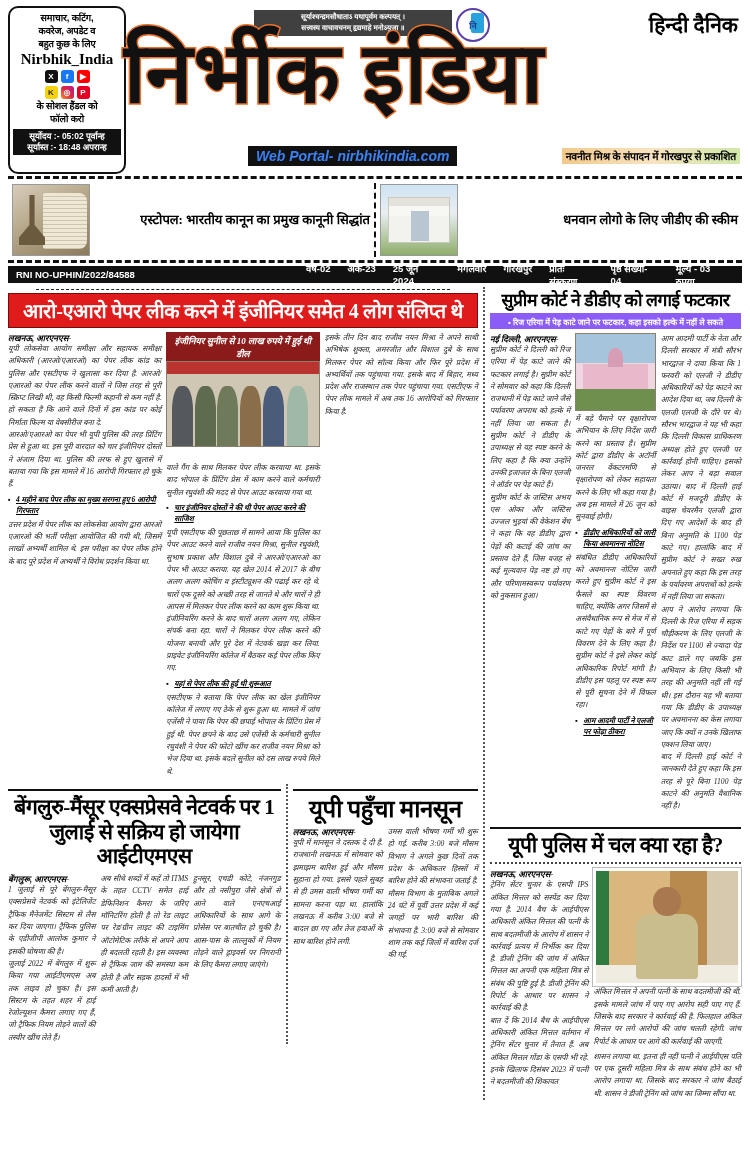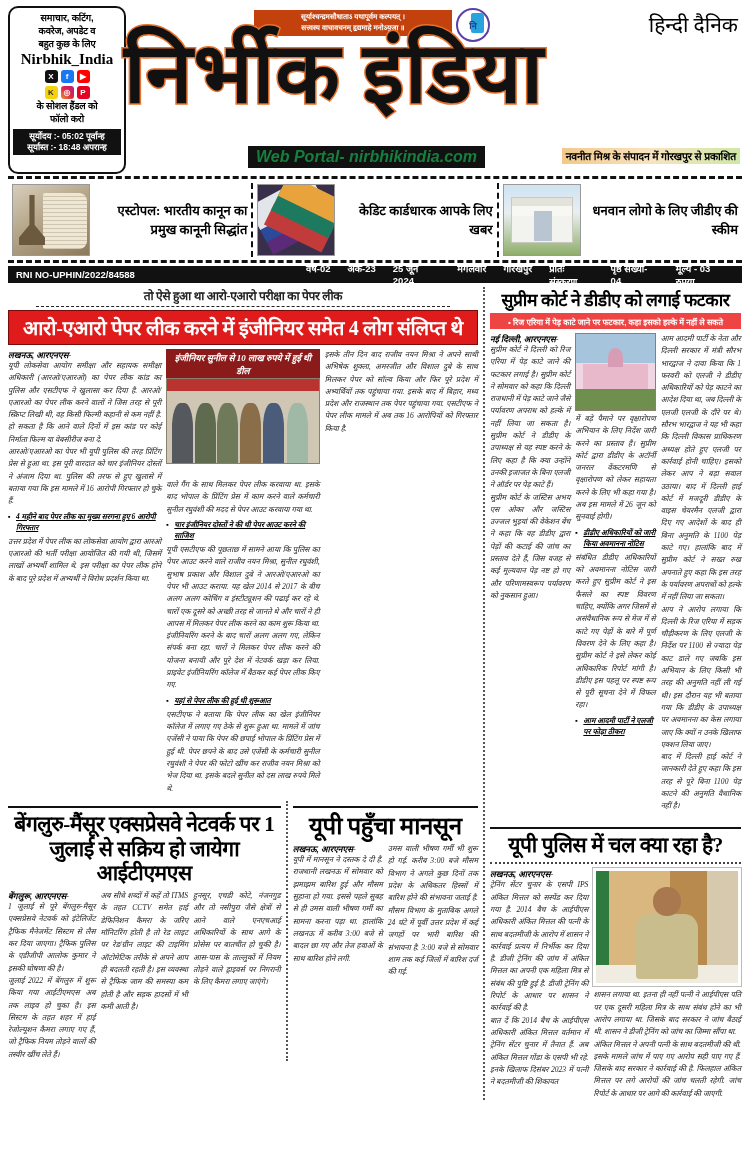--- a/index.html
+++ b/index.html
@@ -22,45 +22,45 @@
   .promo-line { font-size:9.5px; font-weight:bold; line-height:1.35; letter-spacing:-0.2px; }
   .promo-handle { font-size:15px; font-weight:bold; font-family:"Liberation Serif", serif; margin-top:1px;}
   .social-row { display:flex; gap:3px; margin:2px 0 1px 0; }
   .sico { width:13px; height:13px; border-radius:3px; display:flex;align-items:center;justify-content:center;
           font-size:8px; color:#fff; font-weight:bold; }
   .sun-box { margin-top:3px; background:#111; color:#fff; width:100%; padding:2px 1px; }
   .sun-line { font-size:8.5px; font-weight:bold; line-height:1.3; }
 
   .title-zone { flex:1; position:relative; padding-left:4px; }
   .sanskrit {
-    position:absolute; left:128px; top:4px; background:#c2410c; color:#fff;
+    position:absolute; left:128px; top:4px; background:#404040; color:#fff;
     font-size:7.2px; line-height:1.5; padding:2px 16px; text-align:center; font-weight:bold;
     width:198px;
   }
   .logo-circle {
     position:absolute; left:330px; top:2px; width:34px; height:34px; border-radius:50%;
     border:2px solid #5b3fa8; background:#fff; display:flex; align-items:center; justify-content:center;
     font-size:9px; font-weight:bold; color:#1d3f8f; overflow:hidden;
   }
   .logo-circle .lc-b { position:absolute; right:4px; top:3px; width:13px;height:20px;background:#29a3dd; border-radius:2px;}
   .logo-circle span.t1{position:relative;z-index:2;}
   .hindi-daily {
-    position:absolute; right:4px; top:4px; font-size:21px; font-weight:normal;
+    position:absolute; right:4px; top:4px; font-size:21px; font-weight:bold;
     font-family:"Liberation Serif", serif;
   }
   .big-title {
     position:absolute; left:-2px; top:26px; width:100%;
     font-family:"Liberation Serif", serif;
     font-size:84px; font-weight:bold; line-height:1; letter-spacing:1px;
     color:#111; -webkit-text-stroke:3px #E8712B; paint-order: stroke fill;
     white-space:nowrap;
   }
   .web-portal {
-    position:absolute; left:122px; top:140px; background:#111; color:#15803d;
-    font-size:16px; font-weight:bold; padding:2px 8px; font-style:italic;
+    position:absolute; left:122px; top:140px; background:#111; color:#3b82f6;
+    font-size:14px; font-weight:bold; padding:2px 8px; font-style:italic;
   }
   .pub-line {
     position:absolute; right:2px; top:142px; font-size:10.5px; font-weight:bold;
     background:linear-gradient(90deg,#f3c98b,#f8e3c0,#cfe8a8);
     padding:1px 4px; letter-spacing:-0.2px;
   }
 
   .dashrule { border-top:3px dashed #111; margin:2px 0 4px 0; }
 
   
@@ -100,21 +100,21 @@
   .kicker { text-align:center; font-family:"Liberation Serif",serif; font-weight:bold;
             font-size:12px; letter-spacing:-0.3px; color:#222; }
   .kick-rule { border-top:1.5px dashed #222; margin:2px 28px 3px 28px; }
   .red-band {
     background:#E01B1B; color:#fff; text-align:center; font-family:"Liberation Serif",serif;
     font-weight:bold; font-size:20px; padding:3px 2px; border:1px solid #7a0b0b; letter-spacing:-0.3px;
   }
 
   .sc-head { text-align:center; font-family:"Liberation Serif",serif; font-weight:bold;
              font-size:17.5px; letter-spacing:-0.4px; }
-  .sc-sub { background:#ef4444; color:#fff; font-size:8px; font-weight:bold; padding:2.5px 4px; margin-top:2px;
+  .sc-sub { background:#8b5cf6; color:#fff; font-size:8px; font-weight:bold; padding:2.5px 4px; margin-top:2px;
             text-align:center;}
   .sc-sub:before{content:"\2022  ";}
 
   
   .cols3 { display:flex; gap:5px; margin-top:4px; }
   .cols2 { display:flex; gap:5px; margin-top:3px; }
   .col { flex:1;font-style:italic; }
   .dateline { font-size:8.5px; font-weight:bold; font-family:"Liberation Serif",serif; }
   .body { font-size:7.6px; line-height:1.62; text-align:justify; font-family:"Liberation Serif",serif;
           color:#1a1a1a; }
@@ -196,24 +196,20 @@
   </div>
 
   <div class="dashrule"></div>
 
   <div class="teasers">
     <div class="teaser">
       <div class="t-img img-law"></div>
       <div class="t-text">एस्टोपल: भारतीय कानून का प्रमुख कानूनी सिद्धांत</div>
     </div>
     <div class="teaser">
-      <div class="t-img img-cards"></div>
-      <div class="t-text">केडिट कार्डधारक आपके लिए खबर</div>
-    </div>
-    <div class="teaser">
       <div class="t-img img-bldg"></div>
       <div class="t-text">धनवान लोगो के लिए जीडीए की स्कीम</div>
     </div>
   </div>
 
   <div class="infobar">
     <div class="rni">RNI NO-UPHIN/2022/84588</div>
     <div class="meta">
       <span>वर्ष-02</span>
       <span>अंक-23</span>
@@ -223,21 +219,20 @@
       <span>प्रातः संस्करण</span>
       <span>पृष्ठ संख्या- 04</span>
       <span>मूल्य - 03 रुपया</span>
     </div>
   </div>
 
   <div class="main">
 
     <div class="left-zone">
 
-      <div class="kicker">तो ऐसे हुआ था आरो-एआरो परीक्षा का पेपर लीक</div>
       <div class="kick-rule"></div>
       <div class="red-band">आरो-एआरो पेपर लीक करने में इंजीनियर समेत 4 लोग संलिप्त थे</div>
 
       <div class="cols3">
 
         <div class="col">
           <div class="dateline">लखनऊ, आरएनएस-</div>
           <div class="body">यूपी लोकसेवा आयोग समीक्षा और सहायक समीक्षा अधिकारी (आरओ/एआरओ) का पेपर लीक कांड का पुलिस और एसटीएफ ने खुलासा कर दिया है. आरओ/एआरओ का पेपर लीक करने वालों ने जिस तरह से पूरी स्क्रिप्ट लिखी थी, वह किसी फिल्मी कहानी से कम नहीं है. हो सकता है कि आने वाले दिनों में इस कांड पर कोई निर्माता फिल्म या वेबसीरीज बना दे.</div>
           <div class="body">आरओ/एआरओ का पेपर भी यूपी पुलिस की तरह प्रिंटिंग प्रेस से हुआ था. इस पूरी वारदात को चार इंजीनियर दोस्तों ने अंजाम दिया था. पुलिस की तरफ से हुए खुलासे में बताया गया कि इस मामले में 16 आरोपी गिरफ्तार हो चुके हैं.</div>
           <div class="bullet">4 महीने बाद पेपर लीक का मुख्य सरगना हुए 6 आरोपी गिरफ्तार</div>
@@ -343,21 +338,21 @@
             <div class="body">ट्रेनिंग सेंटर चुनार के एसपी IPS अंकित मित्तल को सस्पेंड कर दिया गया है. 2014 बैच के आईपीएस अधिकारी अंकित मित्तल की पत्नी के साथ बदतमीजी के आरोप में शासन ने कार्रवाई प्रत्यय में निर्भीक कर दिया है. डीजी ट्रेनिंग की जांच में अंकित मित्तल का अपनी एक महिला मित्र से संबंध की पुष्टि हुई है. डीजी ट्रेनिंग की रिपोर्ट के आधार पर शासन ने कार्रवाई की है.</div>
             <div class="body">बात दें कि 2014 बैच के आईपीएस अधिकारी अंकित मित्तल वर्तमान में ट्रेनिंग सेंटर चुनार में तैनात हैं. अब अंकित मित्तल गोंडा के एसपी भी रहे. इनके खिलाफ दिसंबर 2023 में पत्नी ने बदतमीजी की शिकायत</div>
           </div>
           <div class="col" style="flex:1.2">
             <div class="photo-ips">
               <div class="bg"></div>
                 <div class="desk"></div>
               <div class="torso"></div>
                 <div class="head"></div>
             </div>
+            <div class="body">अंकित मित्तल ने अपनी पत्नी के साथ बदतमीजी की थी. इसके मामले जांच में पाए गए आरोप सही पाए गए हैं. जिसके बाद सरकार ने कार्रवाई की है. फिलहाल अंकित मित्तल पर लगे आरोपों की जांच चलती रहेगी. जांच रिपोर्ट के आधार पर आगे की कार्रवाई की जाएगी.</div>
             <div class="body" style="margin-top:3px">शासन लगाया था. इतना ही नहीं पत्नी ने आईपीएस पति पर एक दूसरी महिला मित्र के साथ संबंध होने का भी आरोप लगाया था. जिसके बाद सरकार ने जांच बैठाई थी. शासन ने डीजी ट्रेनिंग को जांच का जिम्मा सौंपा था.</div>
-            <div class="body">अंकित मित्तल ने अपनी पत्नी के साथ बदतमीजी की थी. इसके मामले जांच में पाए गए आरोप सही पाए गए हैं. जिसके बाद सरकार ने कार्रवाई की है. फिलहाल अंकित मित्तल पर लगे आरोपों की जांच चलती रहेगी. जांच रिपोर्ट के आधार पर आगे की कार्रवाई की जाएगी.</div>
           </div>
         </div>
       </div>
 
     </div>
   </div>
 </div>
 
 </body></html>

